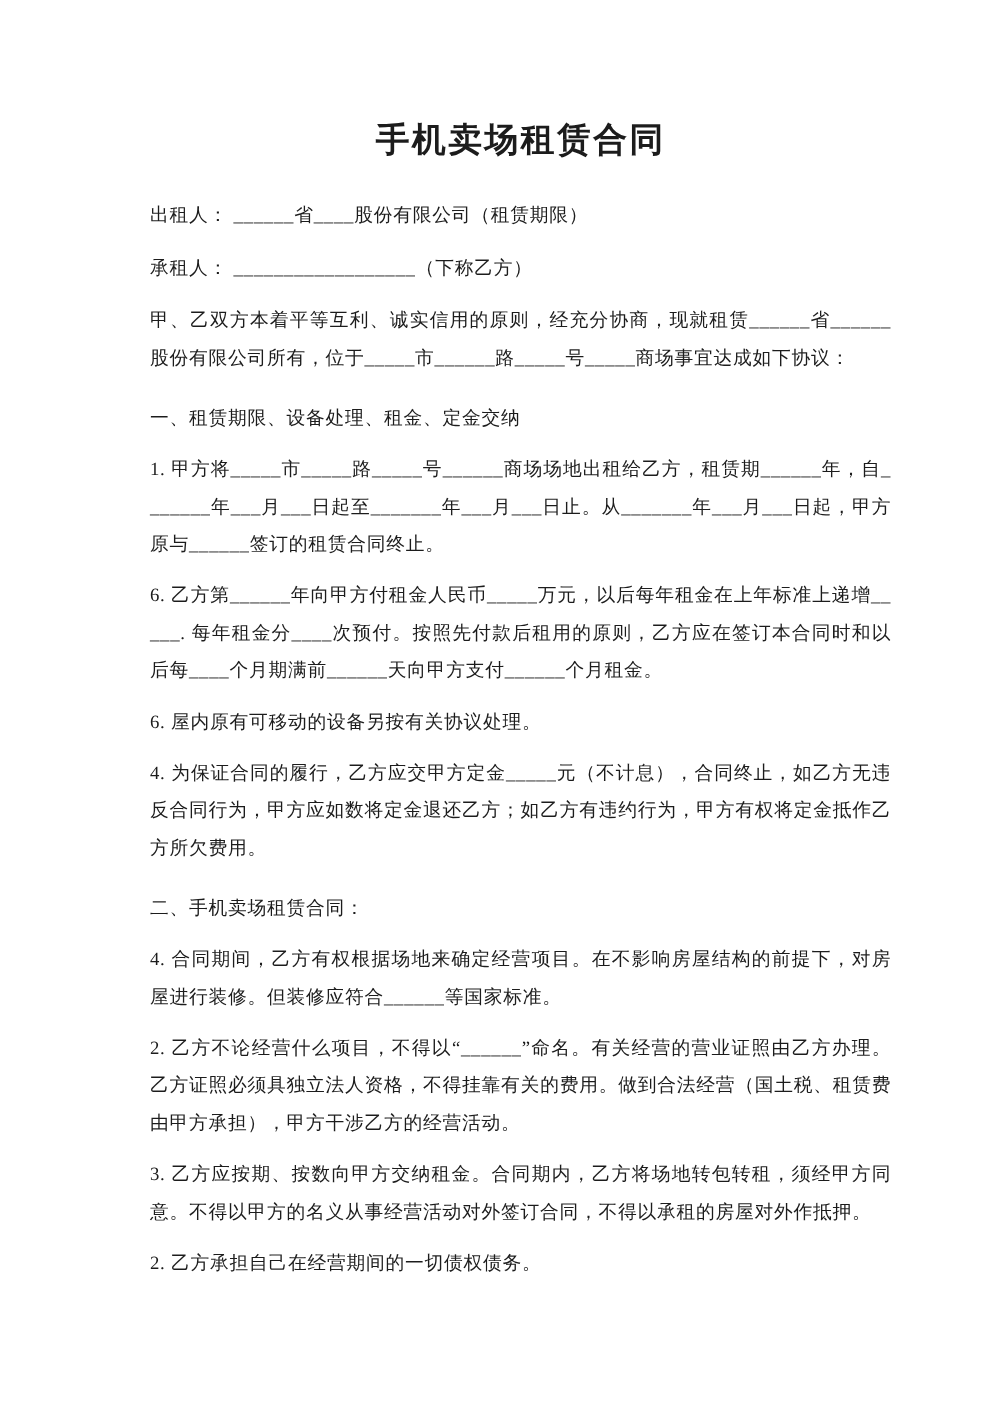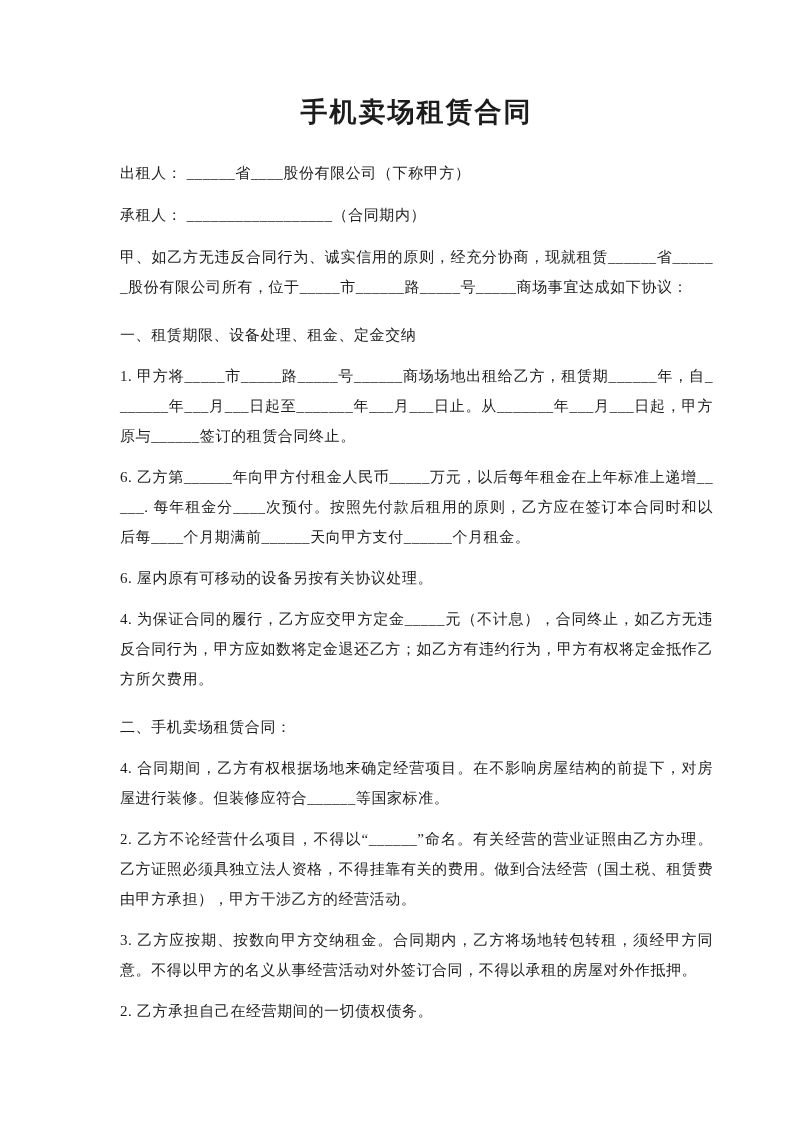--- a/index.html
+++ b/index.html
@@ -41,24 +41,24 @@
   .heading {
     margin-top: 18px;
   }
 </style>
 </head>
 <body>
 
 <div class="page">
   <h1 class="doc-title">手机卖场租赁合同</h1>
 
-  <p class="para party">出租人：  ______省____股份有限公司（下称甲方）</p>
-  <p class="para party">承租人：  __________________（合同期内）</p>
+  <p class="para party">出租人：  ______省____股份有限公司（租赁期限）</p>
+  <p class="para party">承租人：  __________________（下称乙方）</p>
 
-  <p class="para">甲、如乙方无违反合同行为、诚实信用的原则，经充分协商，现就租赁______省______股份有限公司所有，位于_____市______路_____号_____商场事宜达成如下协议：</p>
+  <p class="para">甲、乙双方本着平等互利、诚实信用的原则，经充分协商，现就租赁______省______股份有限公司所有，位于_____市______路_____号_____商场事宜达成如下协议：</p>
 
   <p class="para heading">一、租赁期限、设备处理、租金、定金交纳</p>
   <p class="para">1. 甲方将_____市_____路_____号______商场场地出租给乙方，租赁期______年，自_______年___月___日起至_______年___月___日止。从_______年___月___日起，甲方原与______签订的租赁合同终止。</p>
   <p class="para">6. 乙方第______年向甲方付租金人民币_____万元，以后每年租金在上年标准上递增_____. 每年租金分____次预付。按照先付款后租用的原则，乙方应在签订本合同时和以后每____个月期满前______天向甲方支付______个月租金。</p>
   <p class="para">6. 屋内原有可移动的设备另按有关协议处理。</p>
   <p class="para">4. 为保证合同的履行，乙方应交甲方定金_____元（不计息），合同终止，如乙方无违反合同行为，甲方应如数将定金退还乙方；如乙方有违约行为，甲方有权将定金抵作乙方所欠费用。</p>
 
   <p class="para heading">二、手机卖场租赁合同：</p>
   <p class="para">4. 合同期间，乙方有权根据场地来确定经营项目。在不影响房屋结构的前提下，对房屋进行装修。但装修应符合______等国家标准。</p>
   <p class="para">2. 乙方不论经营什么项目，不得以“______”命名。有关经营的营业证照由乙方办理。乙方证照必须具独立法人资格，不得挂靠有关的费用。做到合法经营（国土税、租赁费由甲方承担），甲方干涉乙方的经营活动。</p>

